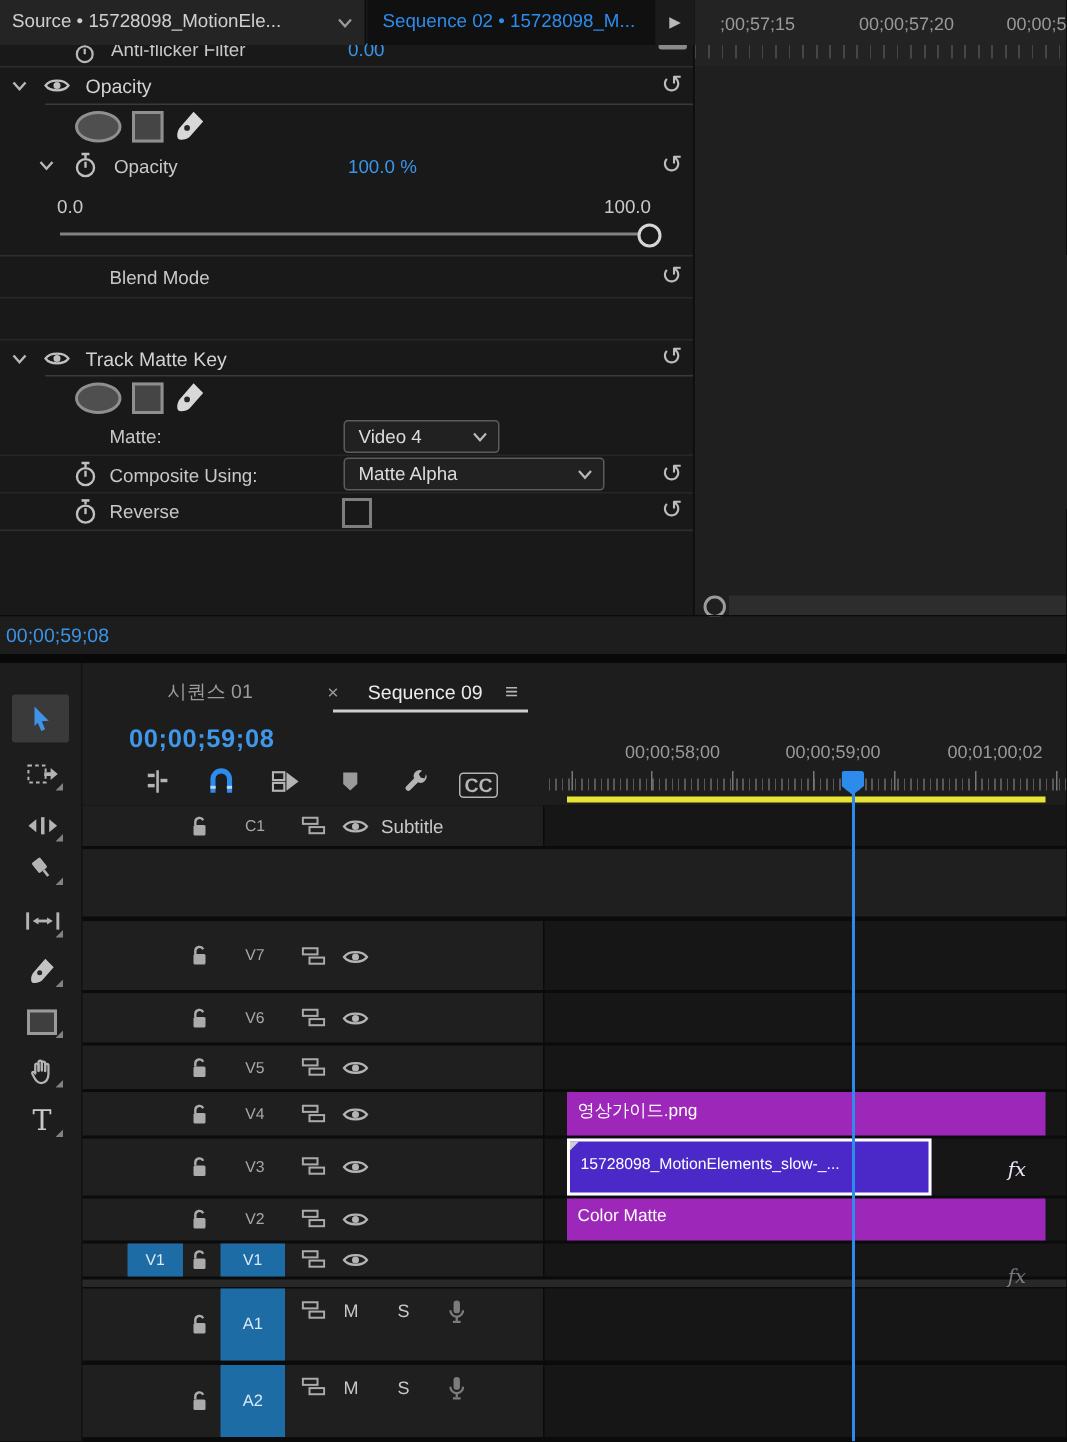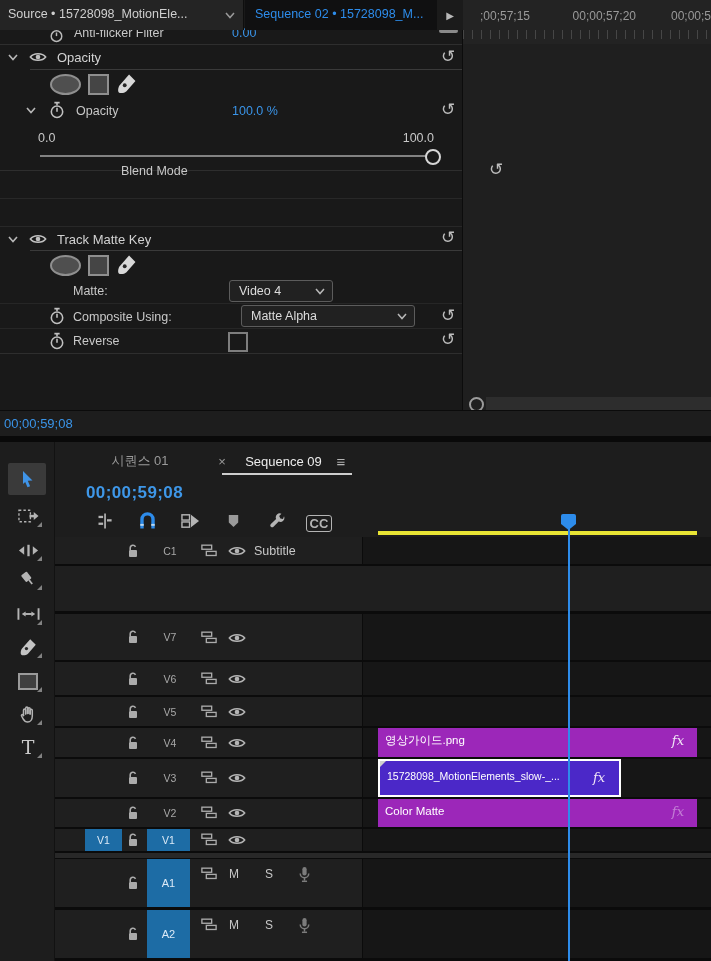--- a/index.html
+++ b/index.html
@@ -16,21 +16,21 @@
       color:#dcdcdc;font-size:12.5px;display:flex;align-items:center;padding:0 22px 0 9px;}
   .dd svg{position:absolute;right:7px;}
   .divl{background:#2e2e2e;height:1px;}
   .maskellipse{box-sizing:border-box;border:2px solid #8f8f8f;background:#4f4f4f;border-radius:50%;}
   .masksquare{box-sizing:border-box;border:2px solid #8f8f8f;background:#454545;}
   .trow-h{position:absolute;left:0;width:307px;background:#1f1f1f;}
   .trow-c{position:absolute;left:308px;width:348px;background:#161616;}
   .tracklabel{color:#a8a8a8;font-size:10.5px;width:40px;text-align:center;}
   .badge{background:#1d6ca5;color:#dceaf7;font-size:10.5px;display:flex;align-items:center;justify-content:center;}
   .clip-name{color:#fff;font-size:11.5px;white-space:nowrap;overflow:hidden;}
-  .fx{font-family:"DejaVu Serif","Liberation Serif",serif;font-style:italic;font-size:13px;color:#f1e6f7;}
+  .fx{font-family:"DejaVu Serif","Liberation Serif",serif;font-style:italic;font-size:13px;color:#f1e6f7;margin-top:40px;}
   .tool{position:absolute;left:11px;width:34px;height:26px;display:flex;align-items:center;justify-content:center;}
   .cnr{position:absolute;right:3px;bottom:2px;width:0;height:0;border-left:5px solid transparent;border-bottom:5px solid #828282;}
   .ms{color:#c8c8c8;font-size:12px;}
   .ticklbl{color:#9a9a9a;font-size:12px;text-align:right;}
 </style>
 </head>
 <body>
 
 <div id="root">
 
@@ -97,21 +97,21 @@
       <div class="a reset" style="left:438px;top:4px;">↺</div>
     </div>
 
     <div class="a lbl" style="left:38px;top:131px;">0.0</div>
     <div class="a lbl" style="left:398px;top:131px;width:36px;text-align:right;">100.0</div>
     <div class="a" style="left:40px;top:155px;width:394px;height:2px;background:#828282;"></div>
     <div class="a" style="left:425px;top:149px;width:12px;height:12px;border:2px solid #d6d6d6;border-radius:50%;background:#191919;box-sizing:content-box;"></div>
 
     <div class="a divl" style="left:0;top:170px;width:462px;"></div>
 
-    <div class="a" style="left:0;top:157px;width:462px;height:27px;margin-left:48px;">
+    <div class="a" style="left:0;top:171px;width:462px;height:27px;">
       <div class="a lbl f" style="left:73px;top:0;height:27px;">Blend Mode</div>
       <div class="a reset" style="left:438px;top:4px;">↺</div>
     </div>
     <div class="a divl" style="left:0;top:198px;width:462px;background:#282828;"></div>
 
     <div class="a divl" style="left:0;top:226px;width:462px;background:#282828;"></div>
 
     <div class="a" style="left:0;top:227px;width:462px;height:24px;">
       <svg class="a" style="left:8px;top:9px;" width="10" height="7" viewBox="0 0 10 7">
           <polyline points="1,1 5,5.5 9,1" fill="none" stroke="#b8b8b8" stroke-width="1.6"></polyline>
@@ -146,21 +146,21 @@
     <div class="a divl" style="left:0;top:303px;width:462px;background:#262626;"></div>
 
     <div class="a" style="left:0;top:304px;width:462px;height:25px;">
       <svg class="a" style="left:50px;top:3px;" width="14" height="18" viewBox="0 0 16 20">
           <circle cx="8" cy="12" r="6.5" fill="none" stroke="#c0c0c0" stroke-width="1.8"></circle>
           <line x1="8" y1="12" x2="8" y2="7.5" stroke="#c0c0c0" stroke-width="1.8"></line>
           <line x1="5" y1="1.6" x2="11" y2="1.6" stroke="#c0c0c0" stroke-width="2"></line>
           <line x1="8" y1="1.6" x2="8" y2="4.6" stroke="#c0c0c0" stroke-width="1.8"></line>
         </svg>
       <div class="a lbl f" style="left:73px;top:0;height:25px;">Composite Using:</div>
-      <div class="a dd" style="left:229px;top:1px;width:174px;margin-left:12px;">
+      <div class="a dd" style="left:229px;top:1px;width:174px;">
         <span>Matte Alpha</span>
         <svg width="10" height="7" viewBox="0 0 10 7">
             <polyline points="1,1 5,5.5 9,1" fill="none" stroke="#b8b8b8" stroke-width="1.5"></polyline>
           </svg>
       </div>
       <div class="a reset" style="left:438px;top:3px;">↺</div>
     </div>
     <div class="a divl" style="left:0;top:328px;width:462px;background:#262626;"></div>
 
     <div class="a" style="left:0;top:329px;width:462px;height:24px;">
@@ -307,20 +307,33 @@
     <svg class="a" style="left:228px;top:72px;" width="11" height="14" viewBox="0 0 11 14">
         <path d="M0.8 1 h9.4 v7.6 L5.5 13 0.8 8.6 Z" fill="#9a9a9a"></path>
       </svg>
     <svg class="a" style="left:269px;top:71px;" width="17" height="17" viewBox="0 0 17 17">
         <path d="M15 3.2 a4 4 0 0 1 -5.3 5.3 L4.5 13.7 a1.8 1.8 0 0 1 -2.6 -2.6 L7.1 5.9 A4 4 0 0 1 12.4 0.7 L10.2 3 l1.2 2.4 2.6 0.6 Z" fill="#b4b4b4"></path>
       </svg>
     <div class="a fc" style="left:306px;top:73px;width:24px;height:15px;border:1.5px solid #b4b4b4;border-radius:3px;color:#b4b4b4;font-size:13px;font-weight:bold;">
       <span>CC</span>
     </div>
 
+    <div class="a" style="left:363px;top:40px;width:348px;height:50px;">
+      <div class="a ticklbl" style="left:27px;top:12px;width:90px;">00;00;58;00</div>
+      <div class="a ticklbl" style="left:134px;top:12px;width:90px;">00;00;59;00</div>
+      <div class="a ticklbl" style="left:242px;top:12px;width:90px;">00;01;00;02</div>
+      <div class="a" style="left:3px;top:37px;width:345px;height:8px;background:repeating-linear-gradient(90deg,#585858 0 1px,transparent 1px 4.3px);"></div>
+      <div class="a" style="left:18px;top:32px;width:1px;height:13px;background:#787878;"></div>
+      <div class="a" style="left:71px;top:32px;width:1px;height:13px;background:#787878;"></div>
+      <div class="a" style="left:125px;top:32px;width:1px;height:13px;background:#787878;"></div>
+      <div class="a" style="left:179px;top:32px;width:1px;height:13px;background:#787878;"></div>
+      <div class="a" style="left:233px;top:32px;width:1px;height:13px;background:#787878;"></div>
+      <div class="a" style="left:287px;top:32px;width:1px;height:13px;background:#787878;"></div>
+      <div class="a" style="left:341px;top:32px;width:1px;height:13px;background:#787878;"></div>
+    </div>
     <div class="a" style="left:378px;top:89px;width:319px;height:4px;background:#e8e434;"></div>
 
     <div class="a" style="left:55px;top:95px;width:656px;height:424px;background:#0b0b0b;">
 
       <div class="trow-h" style="top:0;height:27px;">
         <svg class="a" style="left:72px;top:7px;" width="12" height="14" viewBox="0 0 12 14">
             <path d="M3.2 6 V4 a2.8 2.8 0 0 1 5.3 -1.2" fill="none" stroke="#ababab" stroke-width="1.6"></path>
             <rect x="2" y="6" width="8" height="7" rx="1" fill="#ababab"></rect>
           </svg>
         <div class="a tracklabel fc" style="left:95px;top:0;height:27px;">C1</div>

